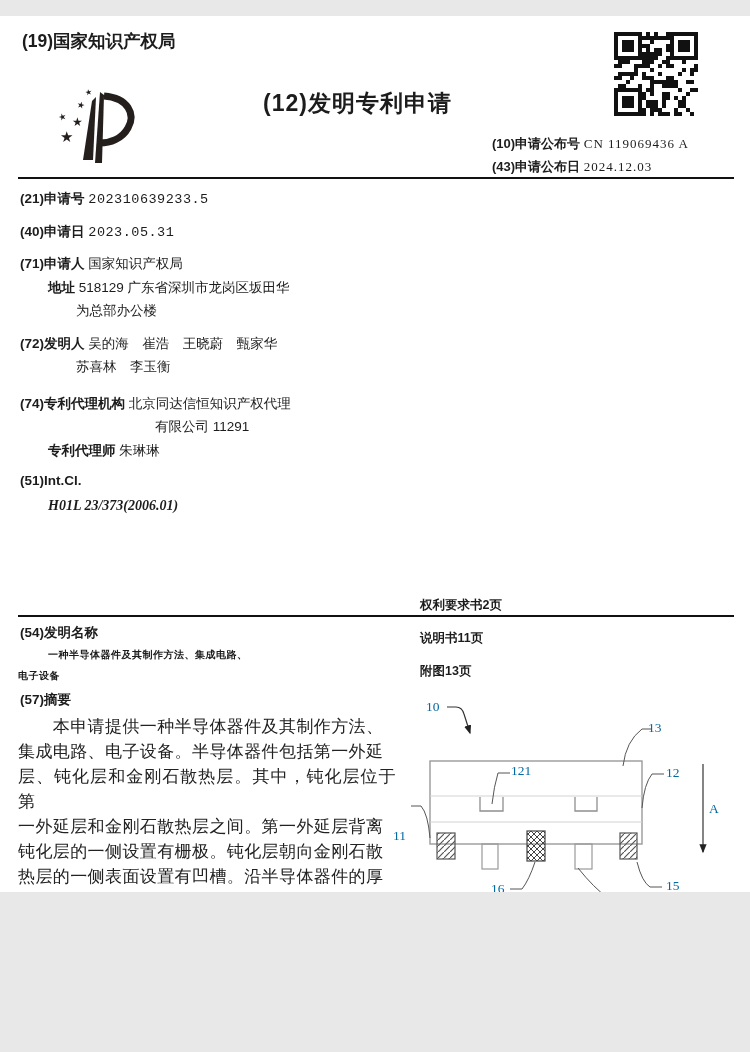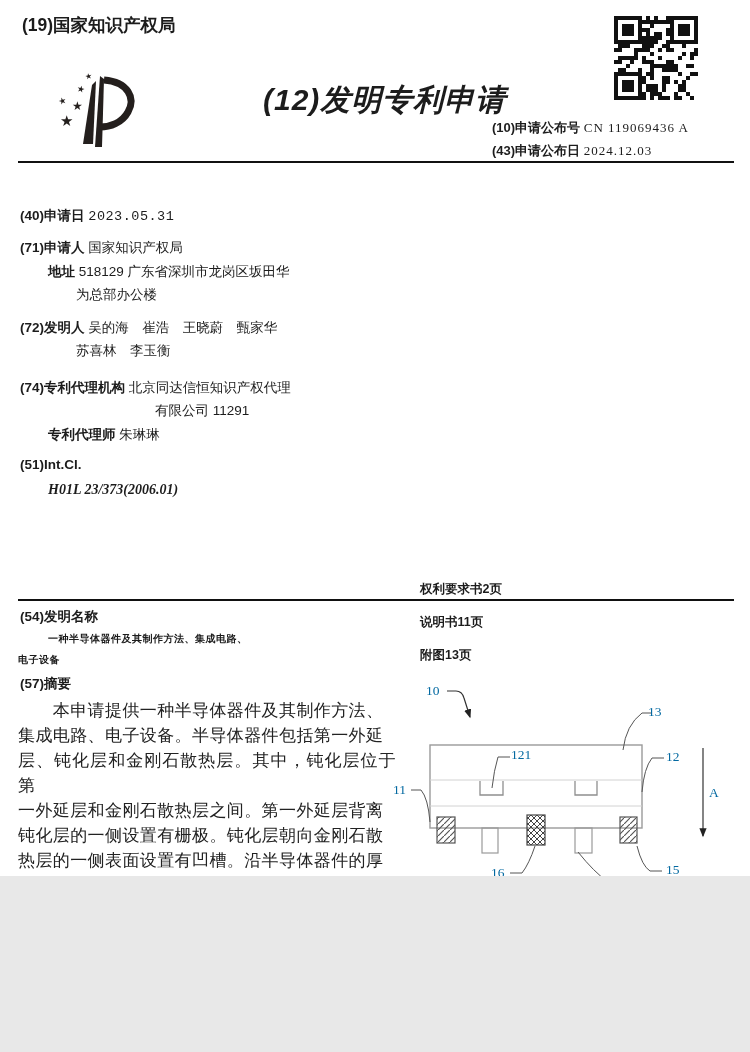--- a/index.html
+++ b/index.html
@@ -1,30 +1,30 @@
 <!DOCTYPE html>
 <html><head>
 <meta charset="utf-8">
 <style>
   html,body{margin:0;padding:0;background:#e8e8e8;}
   .page{
-    position:relative; width:750px; height:876px; margin:0 auto;
+    position:relative; width:750px; height:876px; margin:16px auto;
     background:#ffffff; overflow:hidden;
     font-family:"Liberation Sans", sans-serif; color:#1c1c1c;
     -webkit-font-smoothing:antialiased;
   }
   .abs{position:absolute;}
   .lbl{font-weight:700; font-family:"Liberation Sans",sans-serif;}
   .cn{font-family:"Liberation Sans",sans-serif;}
   .val{font-family:"Liberation Mono",monospace; letter-spacing:0.5px;}
   .serifval{font-family:"Liberation Serif",serif; letter-spacing:1px;}
   .rule{position:absolute; left:18px; width:716px; height:2px; background:#111;}
   .bib{font-size:13.5px; white-space:nowrap;}
   .hdr-office{left:22px; top:13px; font-size:17.5px; font-weight:700;}
-  .hdr-type{left:263px; top:80px; font-size:30px; font-weight:700; letter-spacing:1px;font-style:italic;}
+  .hdr-type{left:263px; top:72px; font-size:23px; font-weight:700; letter-spacing:1px;}
   .hdr-pub{left:492px; font-size:13px; white-space:nowrap;}
   .pages-info{left:420px; top:581px; font-size:12.5px; display:flex; gap:16px; font-weight:600;flex-direction:column;}
   .title-lbl{font-size:13.5px; font-weight:700;text-align:center;}
   .title-line{font-size:10px; font-weight:600; letter-spacing:0.5px;}
   .abstract{
     left:18px; top:698px; width:378px;
     font-family:"Liberation Serif",serif;
     font-size:17px; line-height:25px; letter-spacing:0.4px;
     white-space:pre-line; text-align:justify; color:#222;
   }
@@ -205,20 +205,24 @@
     <span class="lbl">(10)申请公布号</span>
     <span class="serifval">CN 119069436 A</span>
   </div>
   <div class="abs hdr-pub" style="top:142px;">
     <span class="lbl">(43)申请公布日</span>
     <span class="serifval">2024.12.03</span>
   </div>
 
   <div class="rule" style="top:161px;"></div>
 
+  <div class="abs bib" style="left:20px; top:174px;">
+    <span class="lbl">(21)申请号</span>
+    <span class="val">202310639233.5</span>
+  </div>
 
   <div class="abs bib" style="left:20px; top:207px;">
     <span class="lbl">(40)申请日</span>
     <span class="val">2023.05.31</span>
   </div>
 
   <div class="abs bib" style="left:20px; top:239px;">
     <span class="lbl">(71)申请人</span>
     <span class="cn">国家知识产权局</span>
   </div>
@@ -314,19 +318,19 @@
       <path d="M260,221 h12 M260,221 Q252,216 247,196" fill="none" stroke="#555" stroke-width="1"></path>
 
       <line x1="313" y1="98" x2="313" y2="186" stroke="#333" stroke-width="1.2" marker-end="url(#arw)"></line>
     </svg>
   </div>
 
   <span class="abs figlabel" style="left:426px; top:683px;">10</span>
   <span class="abs figlabel" style="left:648px; top:704px;">13</span>
   <span class="abs figlabel" style="left:511px; top:747px;">121</span>
   <span class="abs figlabel" style="left:666px; top:749px;">12</span>
-  <span class="abs figlabel" style="left:393px; top:782px;">11</span>
+  <span class="abs figlabel" style="left:393px; top:812px;">11</span>
   <span class="abs figlabel" style="left:491px; top:865px;">16</span>
   <span class="abs figlabel" style="left:612px; top:873px;">14</span>
   <span class="abs figlabel" style="left:666px; top:862px;">15</span>
   <span class="abs figlabel" style="left:709px; top:785px;">A</span>
 
 </div>
 
 </body></html>

